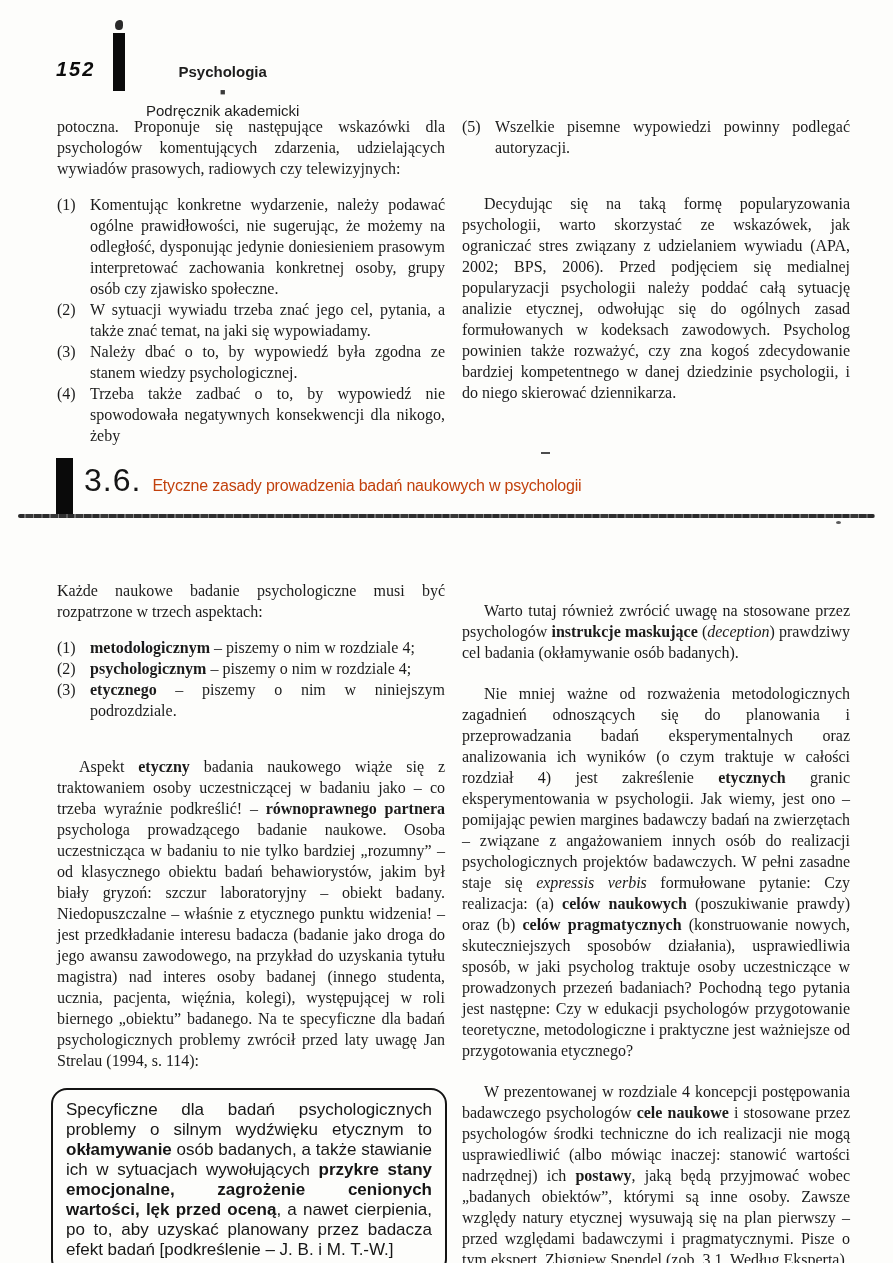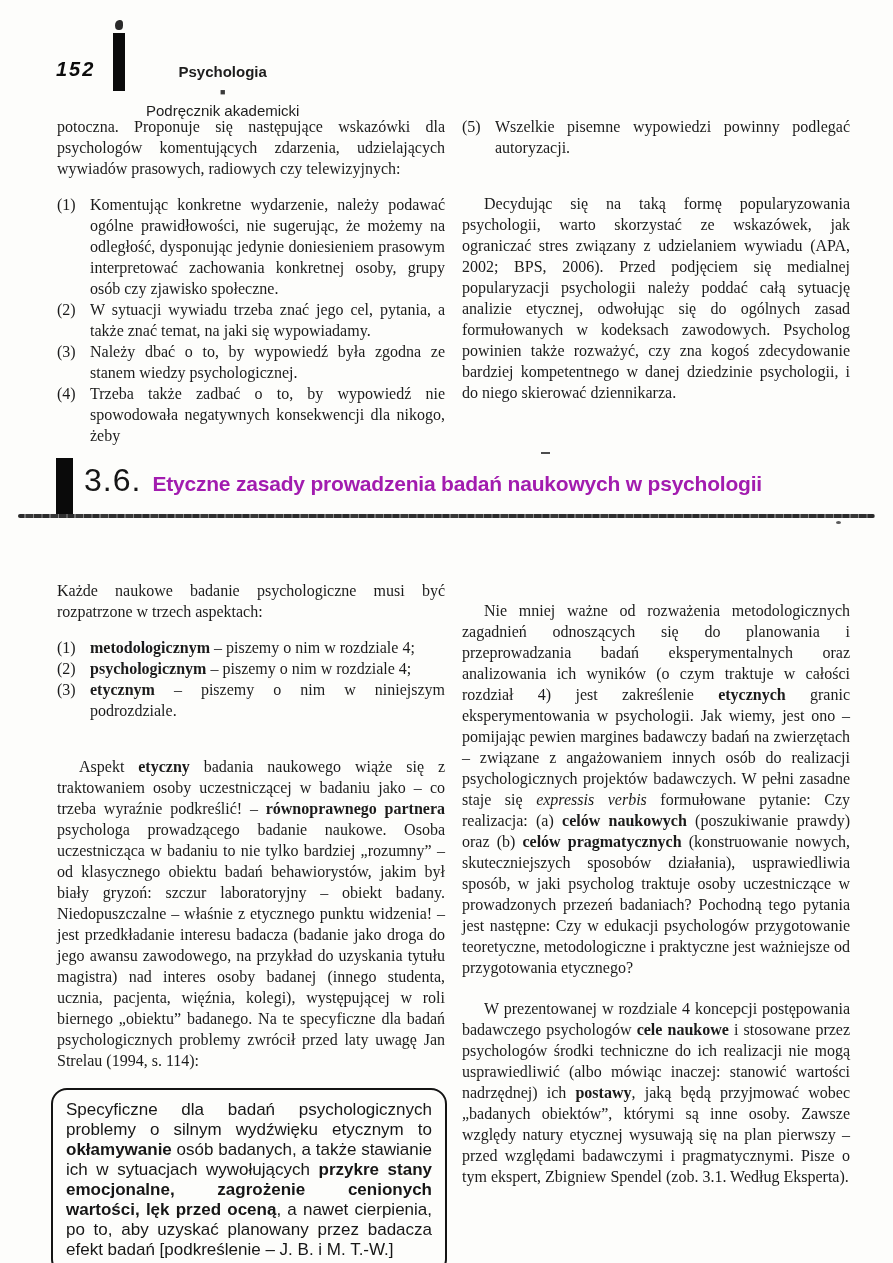--- a/index.html
+++ b/index.html
@@ -61,21 +61,21 @@
   }
   .section-heading{
     position:absolute;left:84px;top:462px;
     display:flex;align-items:baseline;gap:11px;
     font-family:"Liberation Sans",sans-serif;white-space:nowrap;text-align:center;
   }
   .section-number{
     font-size:32px;font-weight:300;color:#161616;letter-spacing:1px;
   }
   .section-title{
-    font-size:21px;font-weight:bold;color:#a21caf;letter-spacing:-0.2px;
+    font-size:16px;font-weight:normal;color:#c2410c;letter-spacing:-0.2px;
   }
   .section-rule{
     position:absolute;left:18px;top:514px;width:857px;height:4px;
     background:
       repeating-linear-gradient(90deg,
         #2b2b2b 0 6px, #6f6f6f 6px 8px, #383838 8px 15px,
         #8a8a8a 15px 16px, #303030 16px 23px, #5d5d5d 23px 25px);
     border-radius:2px;
   }
   .artifact-dash{
@@ -134,29 +134,30 @@
   <div class="section-rule"></div>
   <div class="artifact-dot"></div>
 
   <div class="cols cols-bottom">
     <div class="col">
       <div>
           <div class="para">Każde naukowe badanie psychologiczne musi być rozpatrzone w trzech aspektach:</div>
           <div class="gap"></div>
           <div class="li"><span class="marker">(1)</span><span class="b">metodologicznym</span> – piszemy o nim w rozdziale 4;</div>
           <div class="li"><span class="marker">(2)</span><span class="b">psychologicznym</span> – piszemy o nim w rozdziale 4;</div>
-          <div class="li"><span class="marker">(3)</span><span class="b">etycznym</span> – piszemy o nim w niniejszym podrozdziale.</div>
+          <div class="li"><span class="marker">(3)</span><span class="b">etycznego</span> – piszemy o nim w niniejszym podrozdziale.</div>
           <div class="gap"></div>
           <div class="para indent">Aspekt <span class="b">etyczny</span> badania naukowego wiąże się z traktowaniem osoby uczestniczącej w badaniu jako – co trzeba wyraźnie podkreślić! – <span class="b">równoprawnego partnera</span> psychologa prowadzącego badanie naukowe. Osoba uczestnicząca w badaniu to nie tylko bardziej „rozumny” – od klasycznego obiektu badań behawiorystów, jakim był biały gryzoń: szczur laboratoryjny – obiekt badany. Niedopuszczalne – właśnie z etycznego punktu widzenia! – jest przedkładanie interesu badacza (badanie jako droga do jego awansu zawodowego, na przykład do uzyskania tytułu magistra) nad interes osoby badanej (innego studenta, ucznia, pacjenta, więźnia, kolegi), występującej w roli biernego „obiektu” badanego. Na te specyficzne dla badań psychologicznych problemy zwrócił przed laty uwagę Jan Strelau (1994, s. 114):</div>
         </div>
       <div class="quote-box">
         <div>
             <div class="para">Specyficzne dla badań psychologicznych problemy o silnym wydźwięku etycznym to <span class="b">okłamywanie</span> osób badanych, a także stawianie ich w sytuacjach wywołujących <span class="b">przykre stany emocjonalne, zagrożenie cenionych wartości, lęk przed oceną</span>, a nawet cierpienia, po to, aby uzyskać planowany przez badacza efekt badań [podkreślenie – J. B. i M. T.-W.]</div>
           </div>
       </div>
     </div>
     <div class="col">
+        <div class="para indent">Warto tutaj również zwrócić uwagę na stosowane przez psychologów <span class="b">instrukcje maskujące</span> (<span class="i">deception</span>) prawdziwy cel badania (okłamywanie osób badanych).</div>
         <div class="para indent">Nie mniej ważne od rozważenia metodologicznych zagadnień odnoszących się do planowania i przeprowadzania badań eksperymentalnych oraz analizowania ich wyników (o czym traktuje w całości rozdział 4) jest zakreślenie <span class="b">etycznych</span> granic eksperymentowania w psychologii. Jak wiemy, jest ono – pomijając pewien margines badawczy badań na zwierzętach – związane z angażowaniem innych osób do realizacji psychologicznych projektów badawczych. W pełni zasadne staje się <span class="i">expressis verbis</span> formułowane pytanie: Czy realizacja: (a) <span class="b">celów naukowych</span> (poszukiwanie prawdy) oraz (b) <span class="b">celów pragmatycznych</span> (konstruowanie nowych, skuteczniejszych sposobów działania), usprawiedliwia sposób, w jaki psycholog traktuje osoby uczestniczące w prowadzonych przezeń badaniach? Pochodną tego pytania jest następne: Czy w edukacji psychologów przygotowanie teoretyczne, metodologiczne i praktyczne jest ważniejsze od przygotowania etycznego?</div>
         <div class="para indent">W prezentowanej w rozdziale 4 koncepcji postępowania badawczego psychologów <span class="b">cele naukowe</span> i stosowane przez psychologów środki techniczne do ich realizacji nie mogą usprawiedliwić (albo mówiąc inaczej: stanowić wartości nadrzędnej) ich <span class="b">postawy</span>, jaką będą przyjmować wobec „badanych obiektów”, którymi są inne osoby. Zawsze względy natury etycznej wysuwają się na plan pierwszy – przed względami badawczymi i pragmatycznymi. Pisze o tym ekspert, Zbigniew Spendel (zob. 3.1. Według Eksperta).</div>
       </div>
   </div>
 
 </div>
 
 </body></html>

